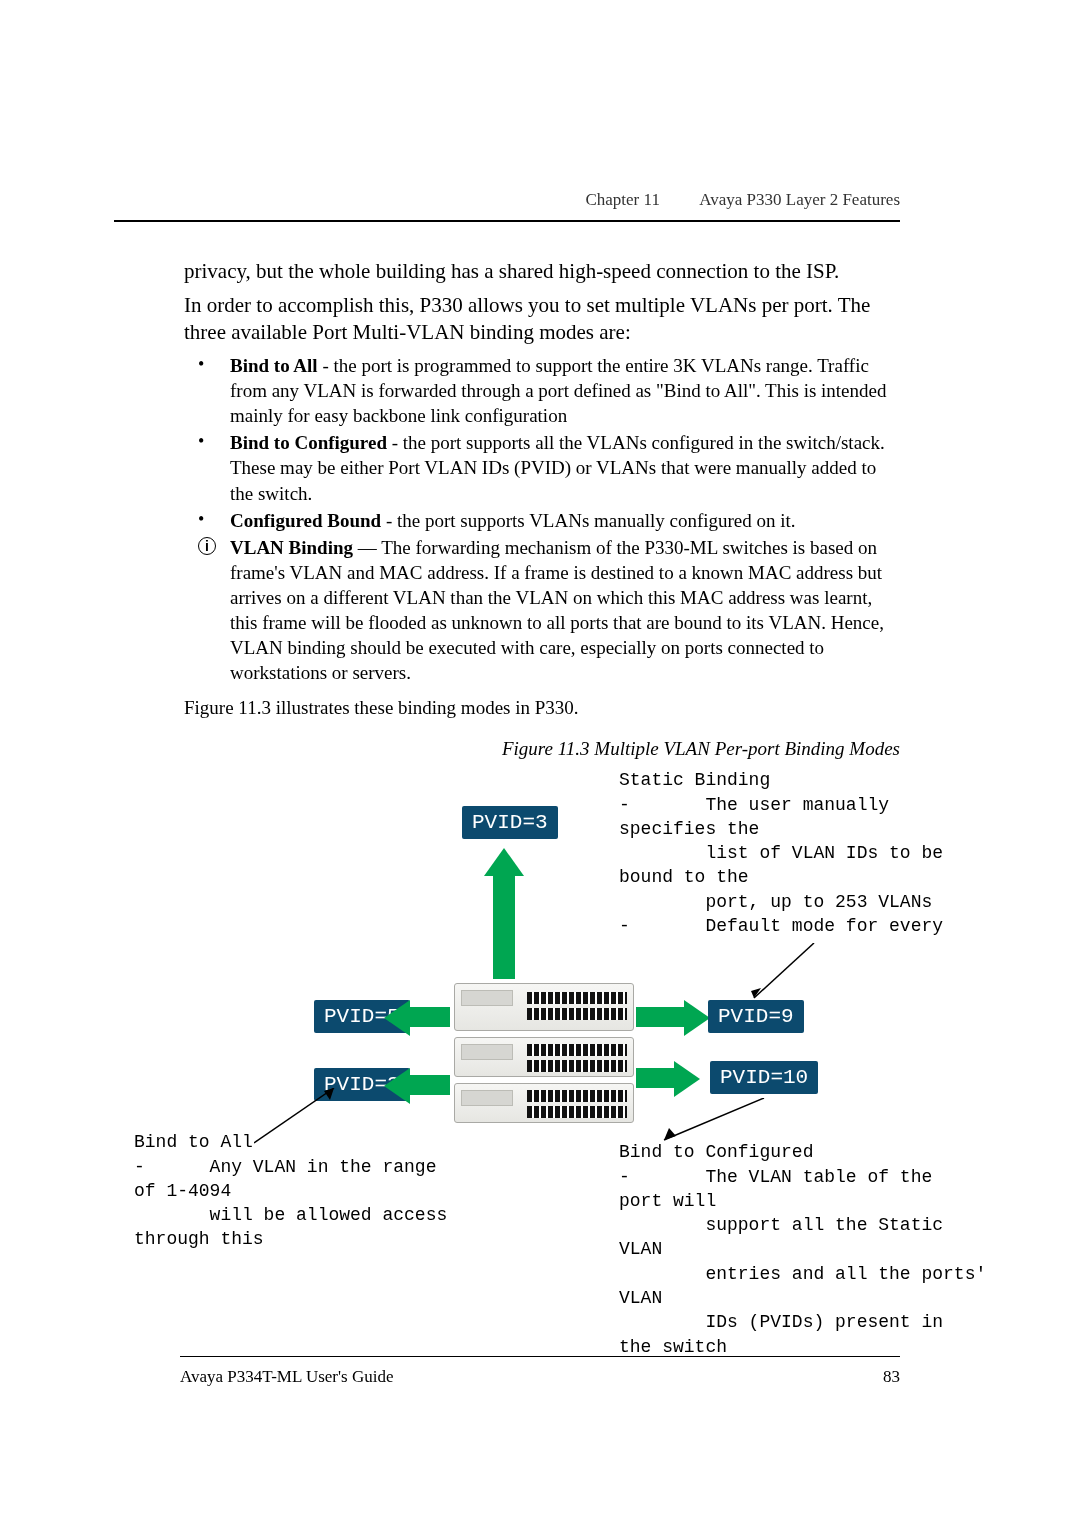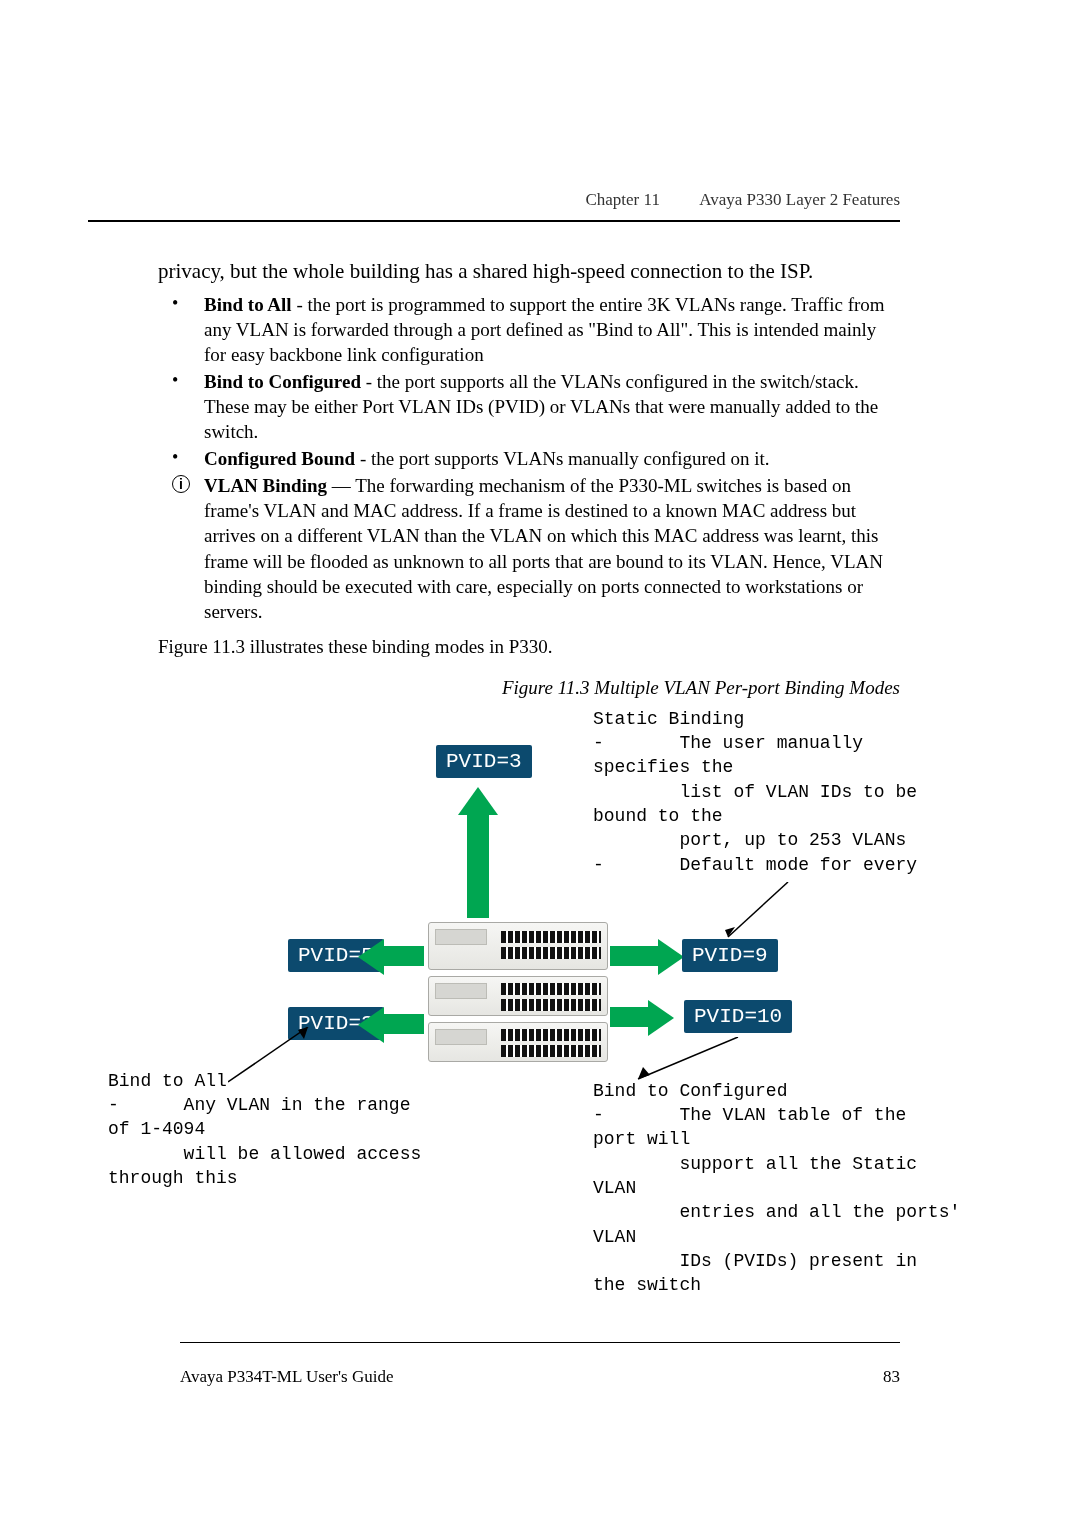--- a/index.html
+++ b/index.html
@@ -7,20 +7,21 @@
     padding: 0;
     font-family: "Times New Roman", Georgia, serif;
     background: #fff;
     color: #000;
     width: 1080px;
     height: 1527px;
     position: relative;
   }
   .page {
     padding: 190px 180px 0 88px;
+    margin-left: 26px;
   }
   .running-head {
     text-align: right;
     font-family: "Times New Roman", serif;
     font-size: 17px;
     color: #333;
     padding-bottom: 10px;
     border-bottom: 2px solid #000;
     margin-bottom: 36px;
   }
@@ -157,37 +158,38 @@
     height: 12px;
     background: repeating-linear-gradient(90deg,#111 0 5px,#fff 5px 7px);
   }
   .compact .ports { top: 6px; }
   .compact { height: 38px; }
 
   .footer {
     position: absolute;
     left: 180px; right: 180px; bottom: 140px;
     border-top: 1px solid #000;
-    padding-top: 24px;
+    padding-top: 10px;
     font-family: "Times New Roman", serif;
     font-size: 17px;
     display: flex; justify-content: space-between;
   }
 </style>
 </head>
 <body>
 
 <div class="page">
   <div class="running-head">
     <span class="ch">Chapter 11</span>
     <span>Avaya P330 Layer 2 Features</span>
   </div>
 
   <div class="body-text">
     <p>privacy, but the whole building has a shared high-speed connection to the ISP.</p>
+    <p>In order to accomplish this, P330 allows you to set multiple VLANs per port. The three available Port Multi-VLAN binding modes are:</p>
   </div>
 
   <ul class="bullets">
     <li>
       <span class="marker">•</span>
       <b>Bind to All</b><span> - the port is programmed to support the entire 3K VLANs range. Traffic from any VLAN is forwarded through a port defined as "Bind to All". This is intended mainly for easy backbone link configuration</span>
     </li>
     <li>
       <span class="marker">•</span>
       <b>Bind to Configured</b><span> - the port supports all the VLANs configured in the switch/stack. These may be either Port VLAN IDs (PVID) or VLANs that were manually added to the switch.</span>

